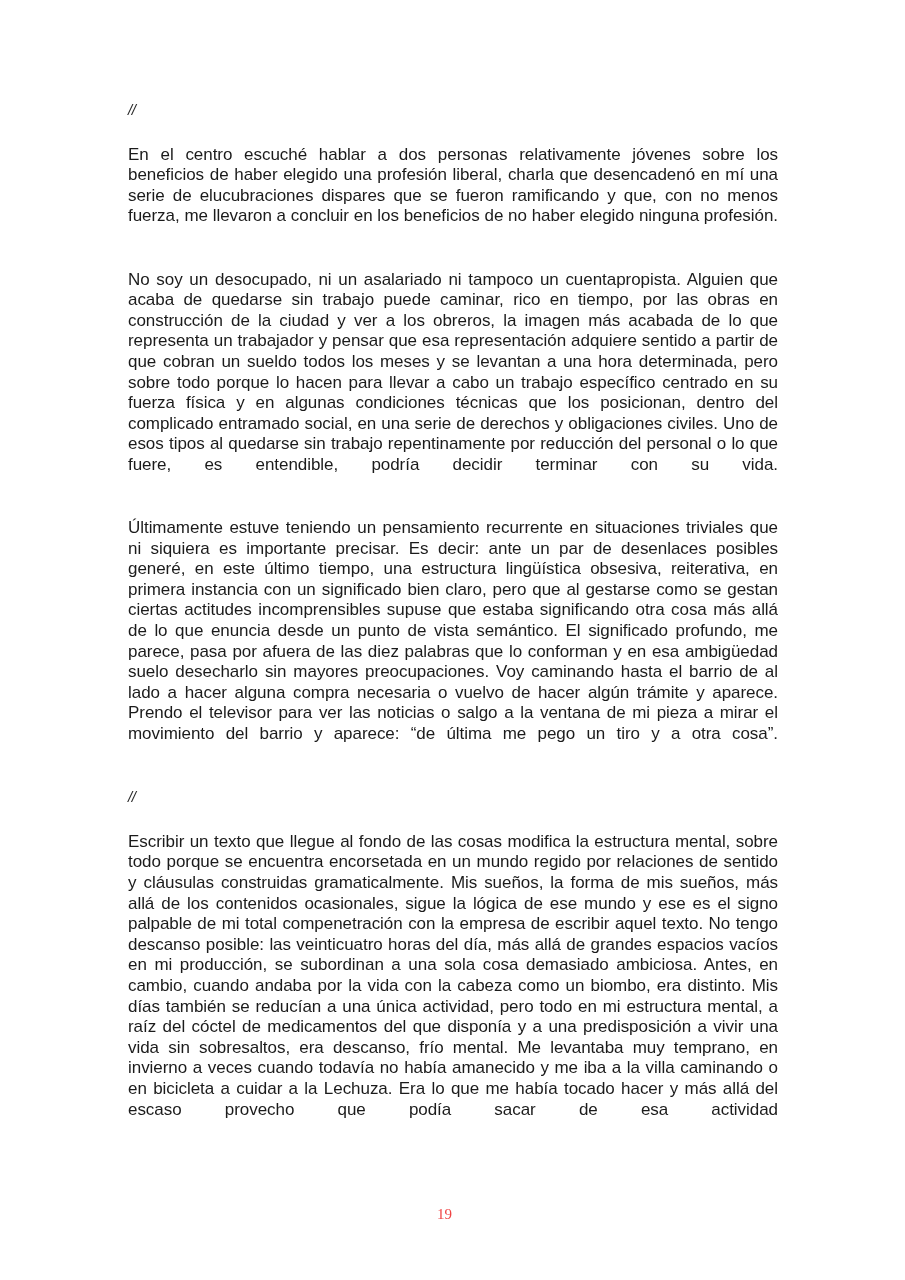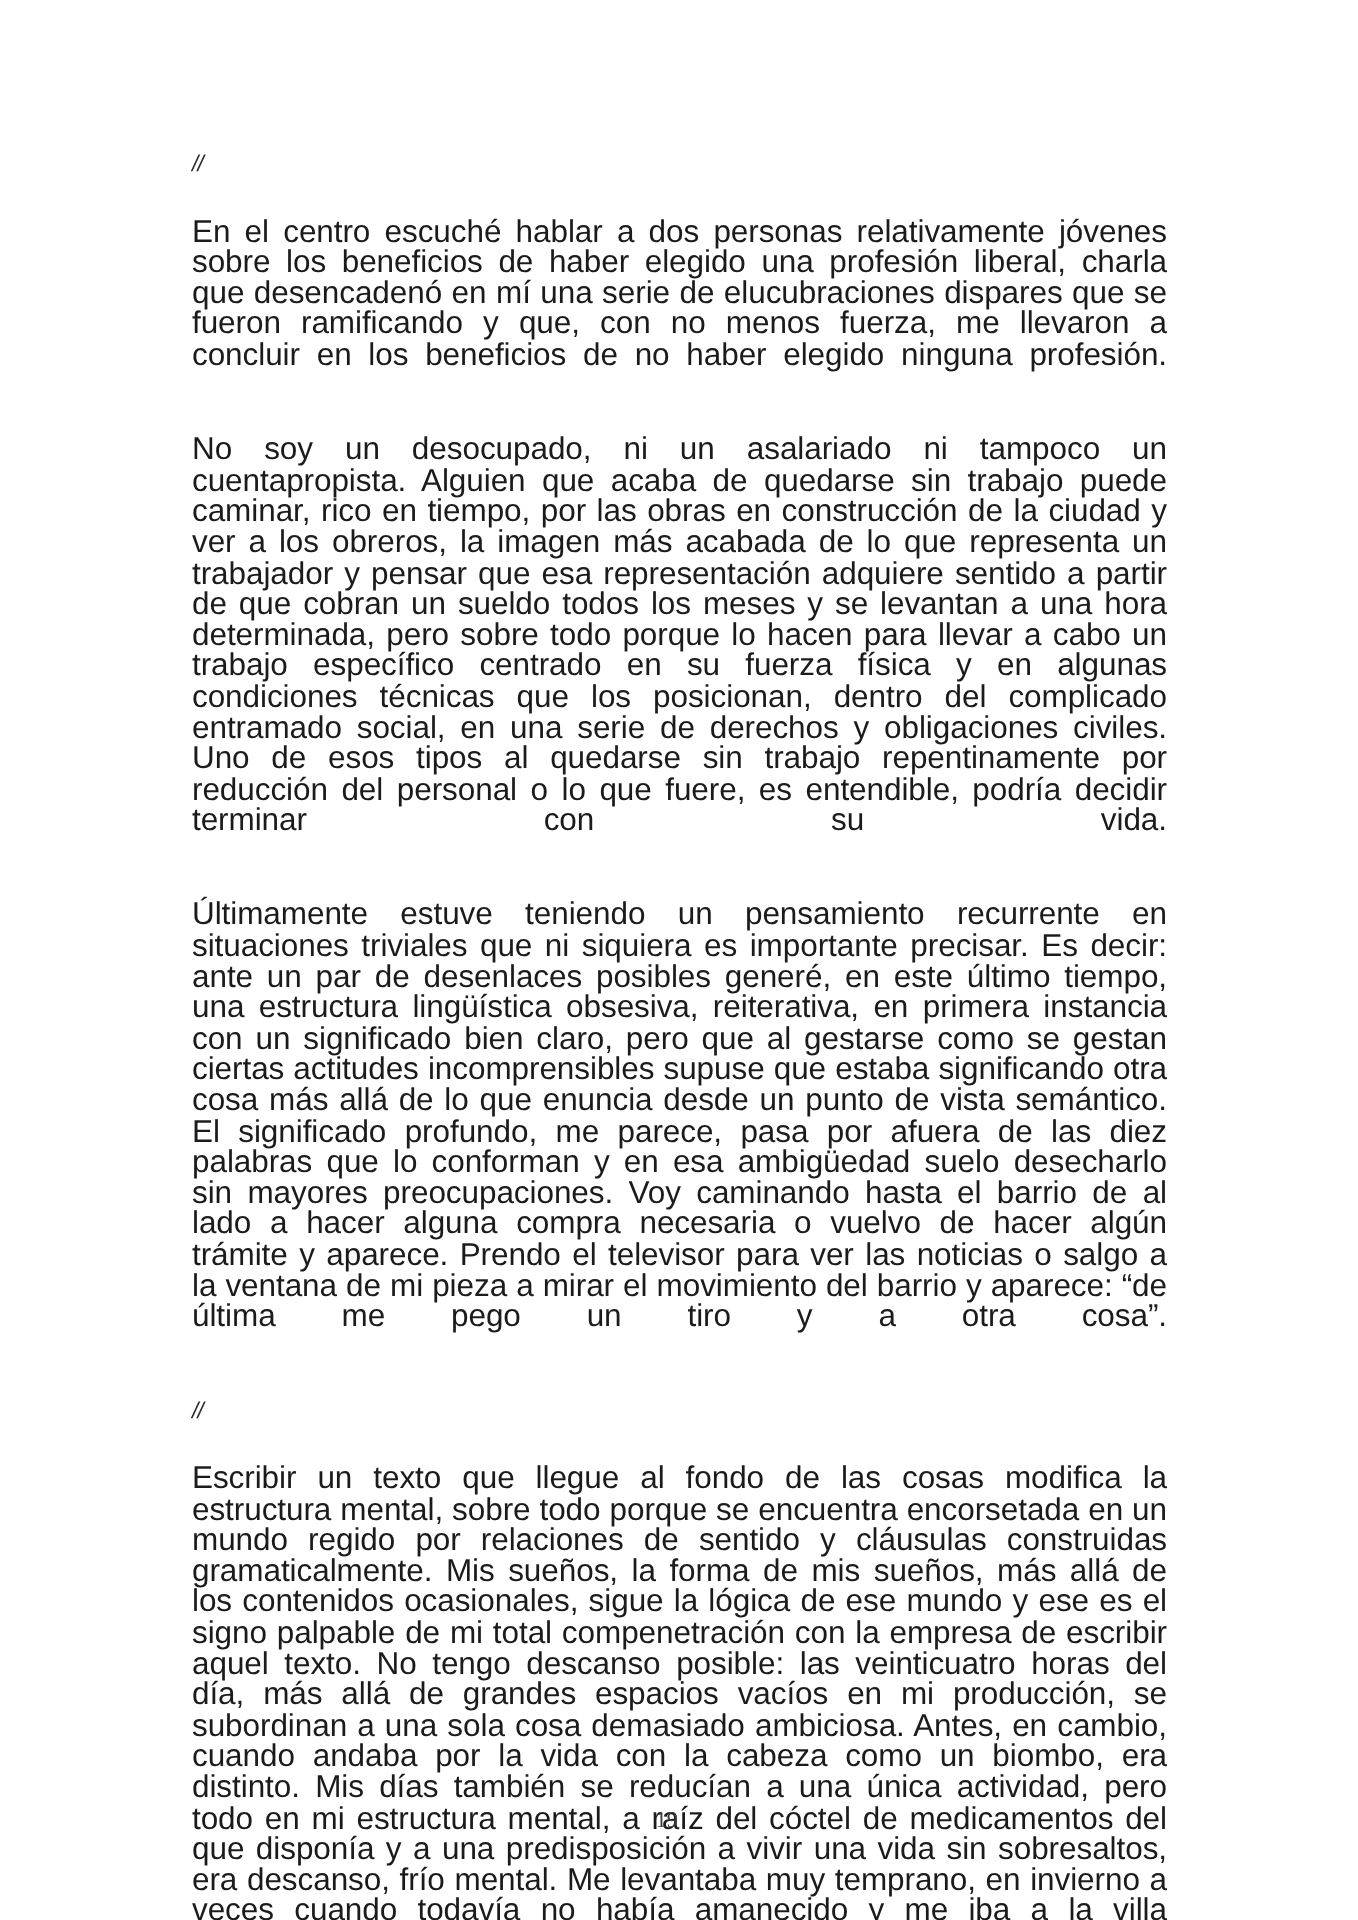--- a/index.html
+++ b/index.html
@@ -22,21 +22,21 @@
   .text-column {
     position: absolute;
     left: 128px;
     top: 100px;
     width: 650px;
   }
 
   .para {
     margin: 0 0 12px 0;
     font-family: "Liberation Sans", sans-serif;
-    font-size: 21px;
+    font-size: 17px;
     line-height: 20.6px;
     color: #1b1b1b;
     text-align: justify;
     text-justify: inter-word;
     -webkit-hyphens: none;
     hyphens: none;
     word-spacing: 0.1px;
     letter-spacing: -0.05px;
   }
 
@@ -65,21 +65,21 @@
 
   .page-number {
     position: absolute;
     left: 0;
     right: 16px;
     top: 1205px;
     text-align: center;
     font-family: "Liberation Serif", serif;
     font-size: 15px;
     line-height: 18px;
-    color: #404040;
+    color: #ef4444;
   }
 </style>
 </head>
 <body>
 
 <div class="page">
 
   <div class="text-column">
 
     <p class="separator gap-sep">//</p>

